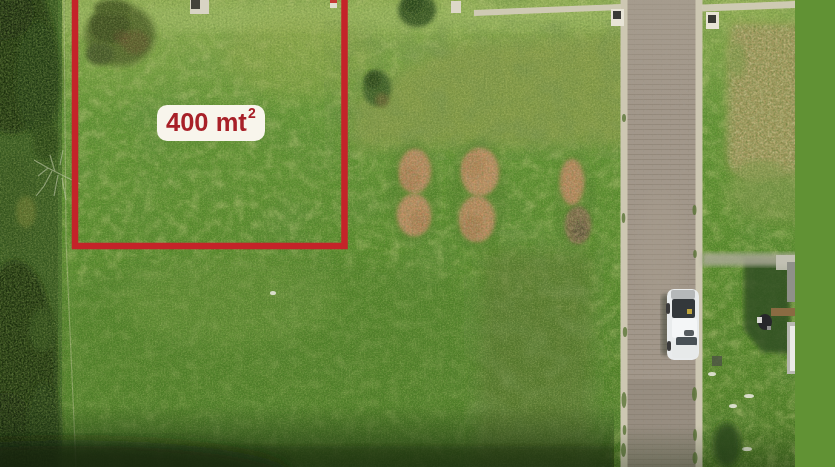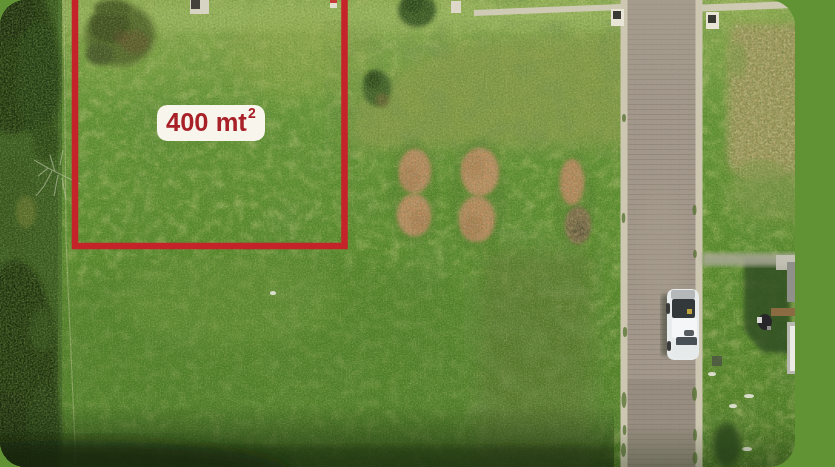--- a/index.html
+++ b/index.html
@@ -1,16 +1,16 @@
 <!DOCTYPE html>
 <html><head>
 <meta charset="utf-8">
 <style>
   html,body{margin:0;padding:0;background:#619234;}
-  .stage{position:relative;width:795px;height:467px;overflow:hidden;font-family:"Liberation Sans",sans-serif;border-radius:26px;}
+  .stage{position:relative;width:795px;height:467px;overflow:hidden;font-family:"Liberation Sans",sans-serif;}
   svg{display:block;}
 </style>
 </head>
 <body>
 <div class="stage">
 <svg width="835" height="467" viewBox="0 0 835 467">
 <defs>
   <linearGradient id="base" x1="0" y1="0" x2="0" y2="1">
     <stop offset="0" stop-color="#92af56"></stop>
     <stop offset="0.08" stop-color="#83a74a"></stop>

